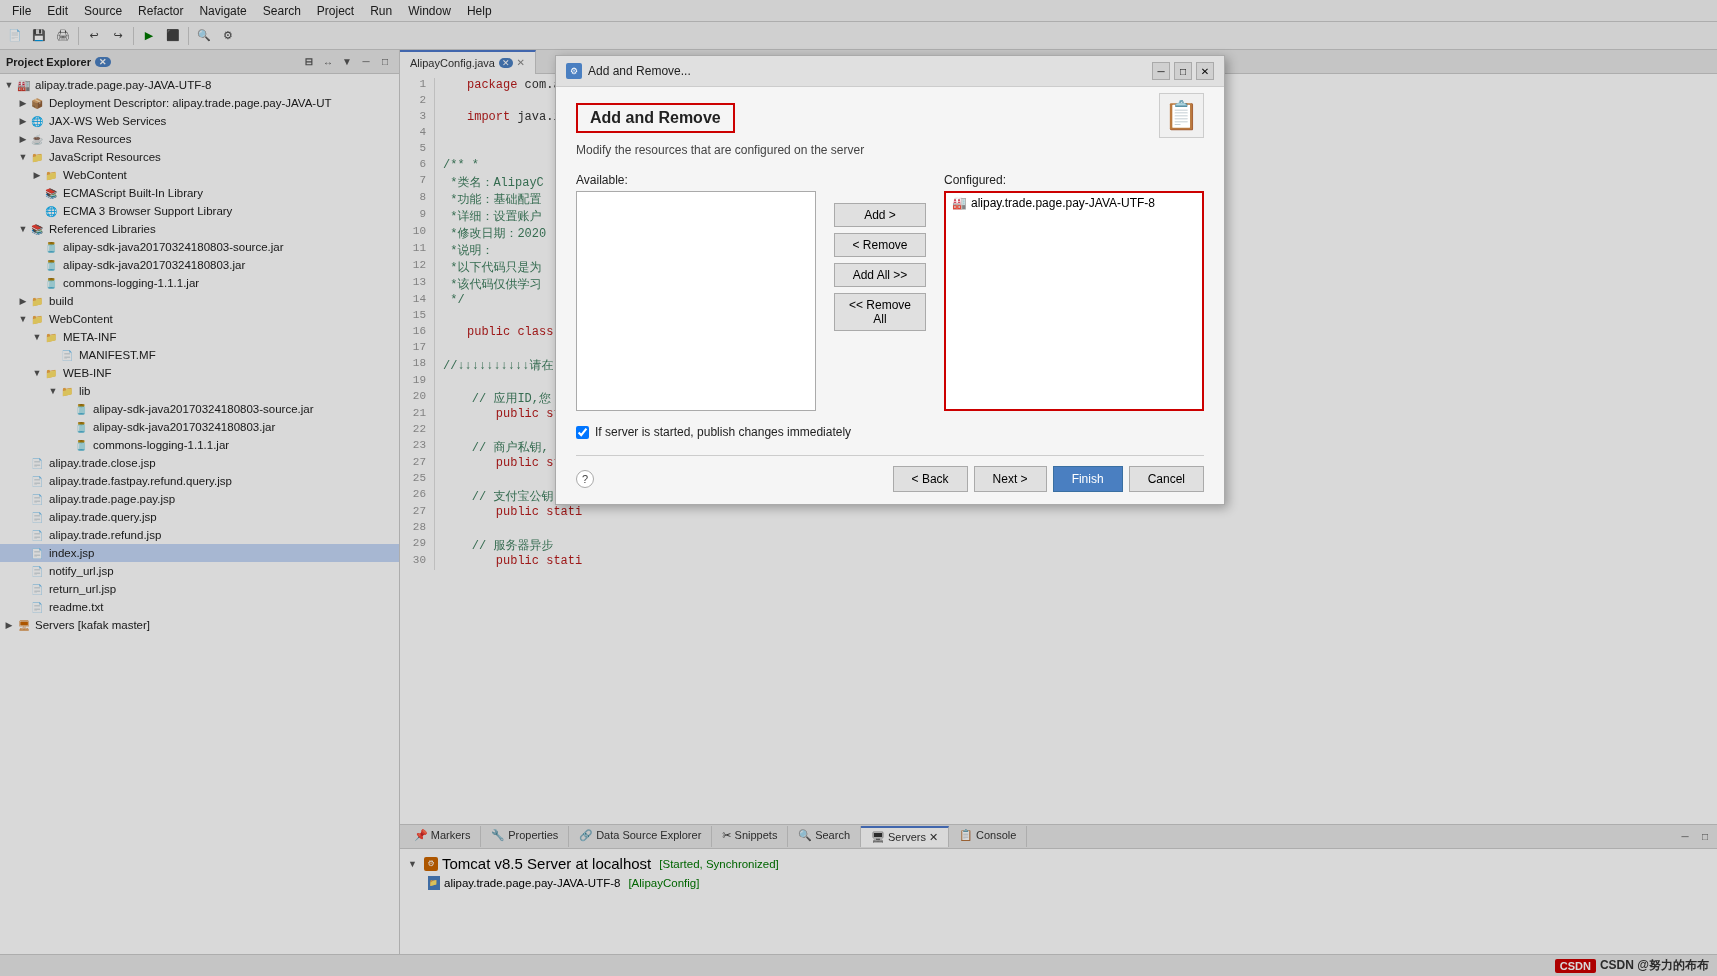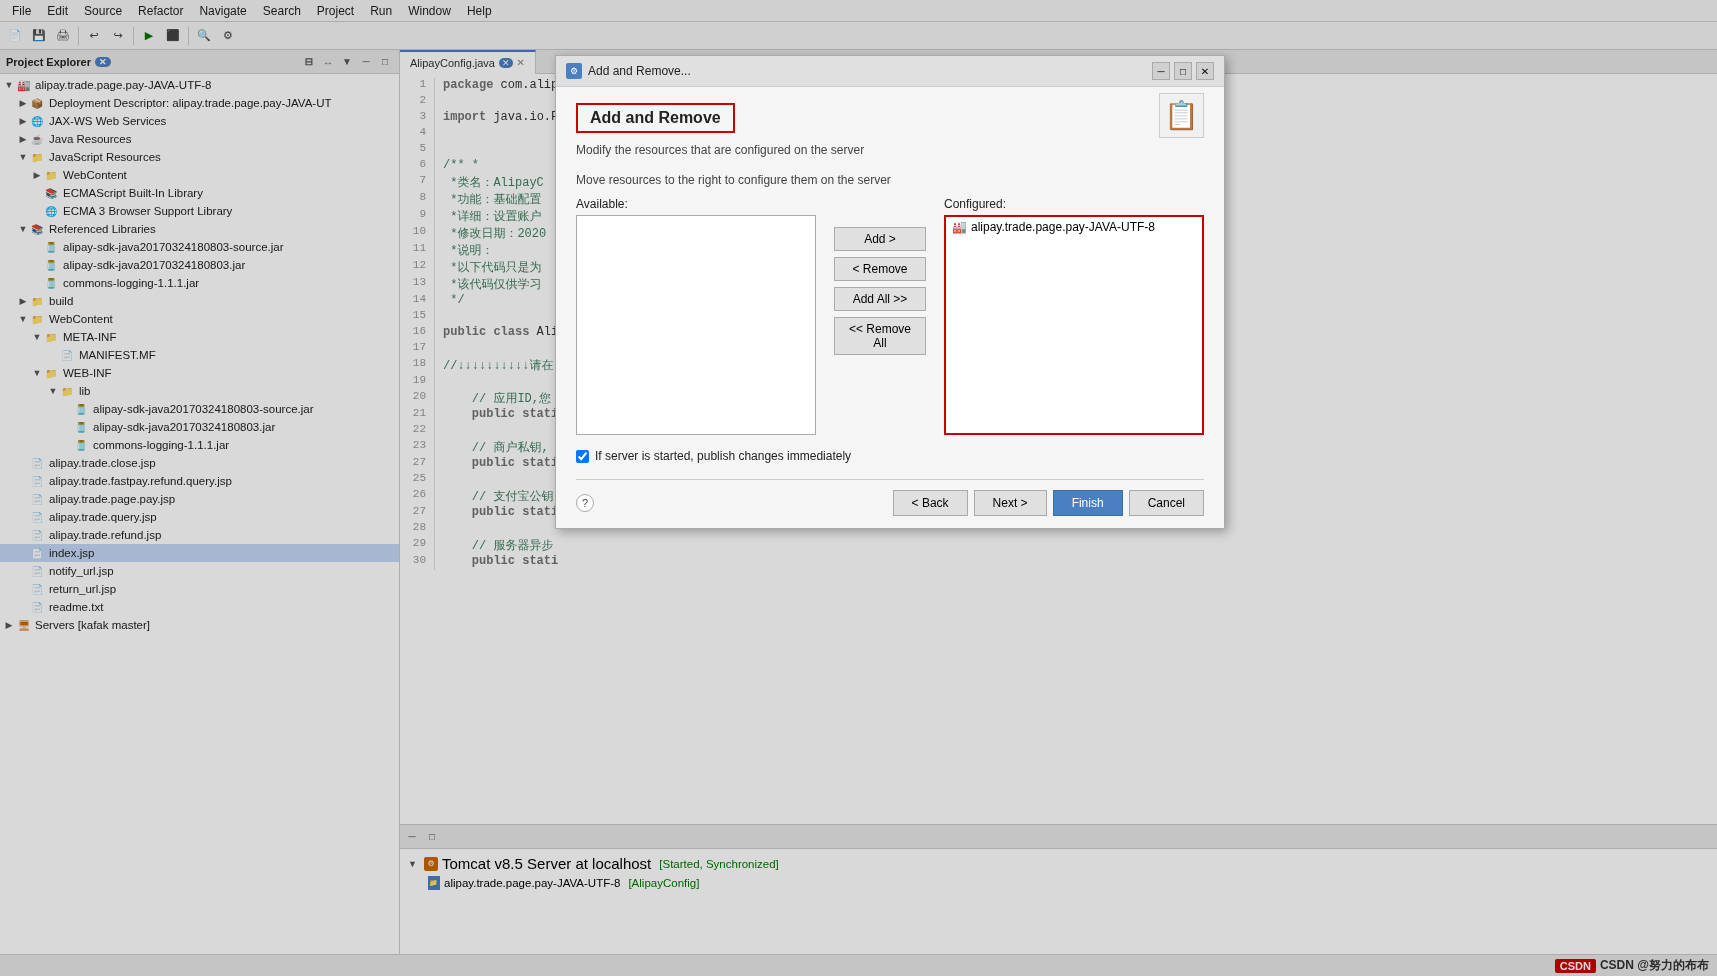--- a/index.html
+++ b/index.html
@@ -35,21 +35,21 @@
     .editor-area { flex: 1; display: flex; flex-direction: column; background: #fff; overflow: hidden; position: relative; }
     .editor-tab-bar { background: #e8e8e8; border-bottom: 1px solid #ccc; display: flex; align-items: center; height: 24px; }
     .editor-tab { padding: 3px 10px; border-right: 1px solid #ccc; cursor: pointer; font-size: 11px; color: #333; background: #fff; display: flex; align-items: center; gap: 4px; height: 24px; }
     .editor-tab.active { background: #fff; border-top: 2px solid #4d78cc; }
     .editor-tab .close-btn { font-size: 10px; color: #888; cursor: pointer; }
 
     .code-editor { flex: 1; overflow: auto; background: #fff; padding: 4px 0; font-family: 'Courier New', monospace; font-size: 12px; }
     .code-line { display: flex; min-height: 16px; }
     .line-num { width: 35px; text-align: right; padding-right: 8px; color: #999; font-size: 11px; user-select: none; border-right: 1px solid #e0e0e0; margin-right: 8px; flex-shrink: 0; }
     .line-code { color: #333; white-space: pre; }
-    .kw { color: #737373; font-weight: bold; }
+    .kw { color: #b91c1c; font-weight: normal; margin-left: 24px; }
     .comment { color: #3f7f5f; }
 
     
     .bottom-panel { height: 130px; border-top: 1px solid #ccc; background: #fff; display: flex; flex-direction: column; }
     .bottom-tab-bar { background: #e8e8e8; border-bottom: 1px solid #ccc; display: flex; align-items: center; height: 24px; padding: 0 4px; justify-content: space-between; }
     .bottom-tabs { display: flex; }
     .bottom-tab { padding: 3px 10px; cursor: pointer; font-size: 11px; color: #333; border-right: 1px solid #ccc; }
     .bottom-tab.active { background: #fff; border-top: 2px solid #4d78cc; }
     .bottom-content { flex: 1; overflow: auto; padding: 4px 8px; font-size: 11.5px; }
     .server-item { display: flex; align-items: center; gap: 4px; padding: 2px 0; }
@@ -468,20 +468,29 @@
           </div>
         <div class="code-line">
             <span class="line-num">30</span>
             <span class="line-code">    <span class="kw">public stati</span></span>
           </div>
       </div>
     </div>
 
     <div class="bottom-panel">
       <div class="bottom-tab-bar">
+        <div class="bottom-tabs">
+          <span class="bottom-tab">📌 Markers</span>
+          <span class="bottom-tab">🔧 Properties</span>
+          <span class="bottom-tab">🔗 Data Source Explorer</span>
+          <span class="bottom-tab">✂ Snippets</span>
+          <span class="bottom-tab">🔍 Search</span>
+          <span class="bottom-tab active">🖥 Servers ✕</span>
+          <span class="bottom-tab">📋 Console</span>
+        </div>
         <div style="display:flex; gap:4px;">
           <span class="panel-icon-btn">─</span>
           <span class="panel-icon-btn">□</span>
         </div>
       </div>
       <div class="bottom-content">
         <div class="server-item">
           <span style="width:12px; color:#555; font-size:9px;">▼</span>
           <span class="server-icon">⚙</span>
           <span style="font-size:15px;">Tomcat v8.5 Server at localhost</span>
@@ -522,21 +531,20 @@
     </div>
 
     <div class="dialog-body">
 
       <div style="position:relative;">
         <div style="position:absolute; right:0; top:-10px; width:45px; height:45px; background:#f0f0f0; border:1px solid #ccc; display:flex; align-items:center; justify-content:center; font-size:28px;">📋</div>
         <div class="dialog-section-title">Add and Remove</div>
         <div class="dialog-subtitle">Modify the resources that are configured on the server</div>
       </div>
 
-      <div class="dialog-move-label">Move resources to the right to configure them on the server</div>
 
       <div class="dialog-columns">
 
         <div>
           <div class="dialog-col-label">Available:</div>
           <div class="dialog-list-box">
             
           </div>
         </div>
 

